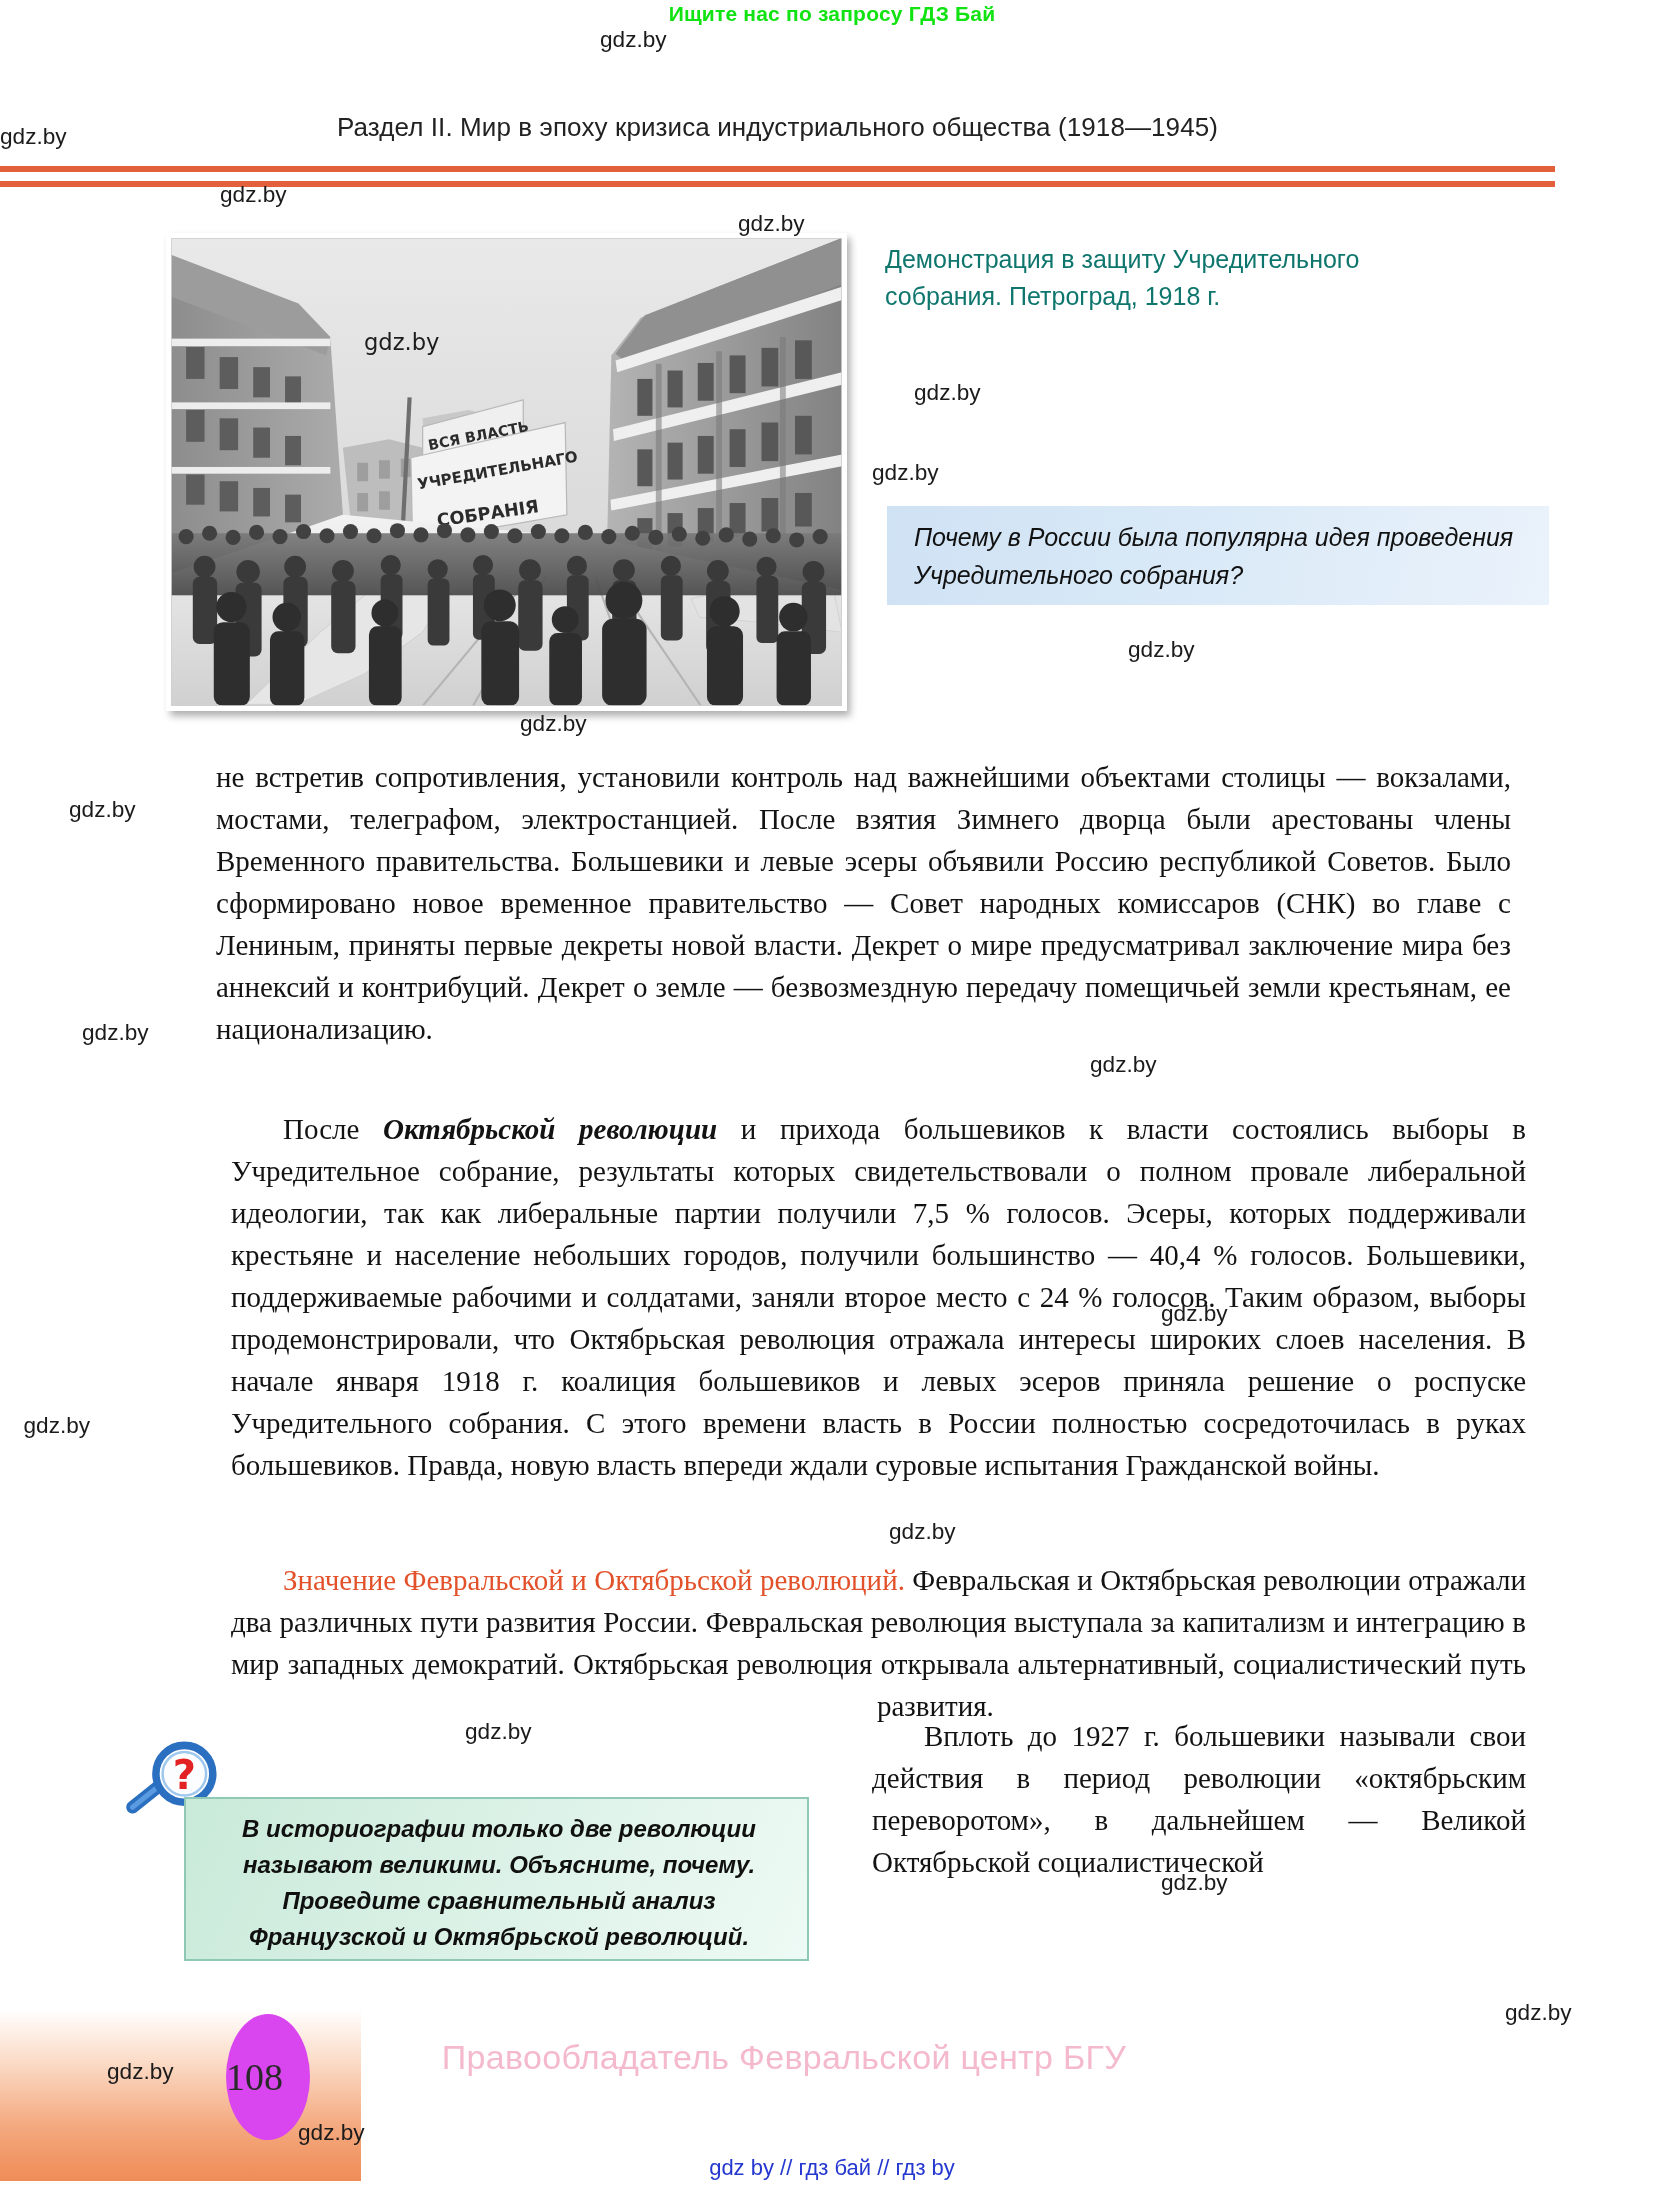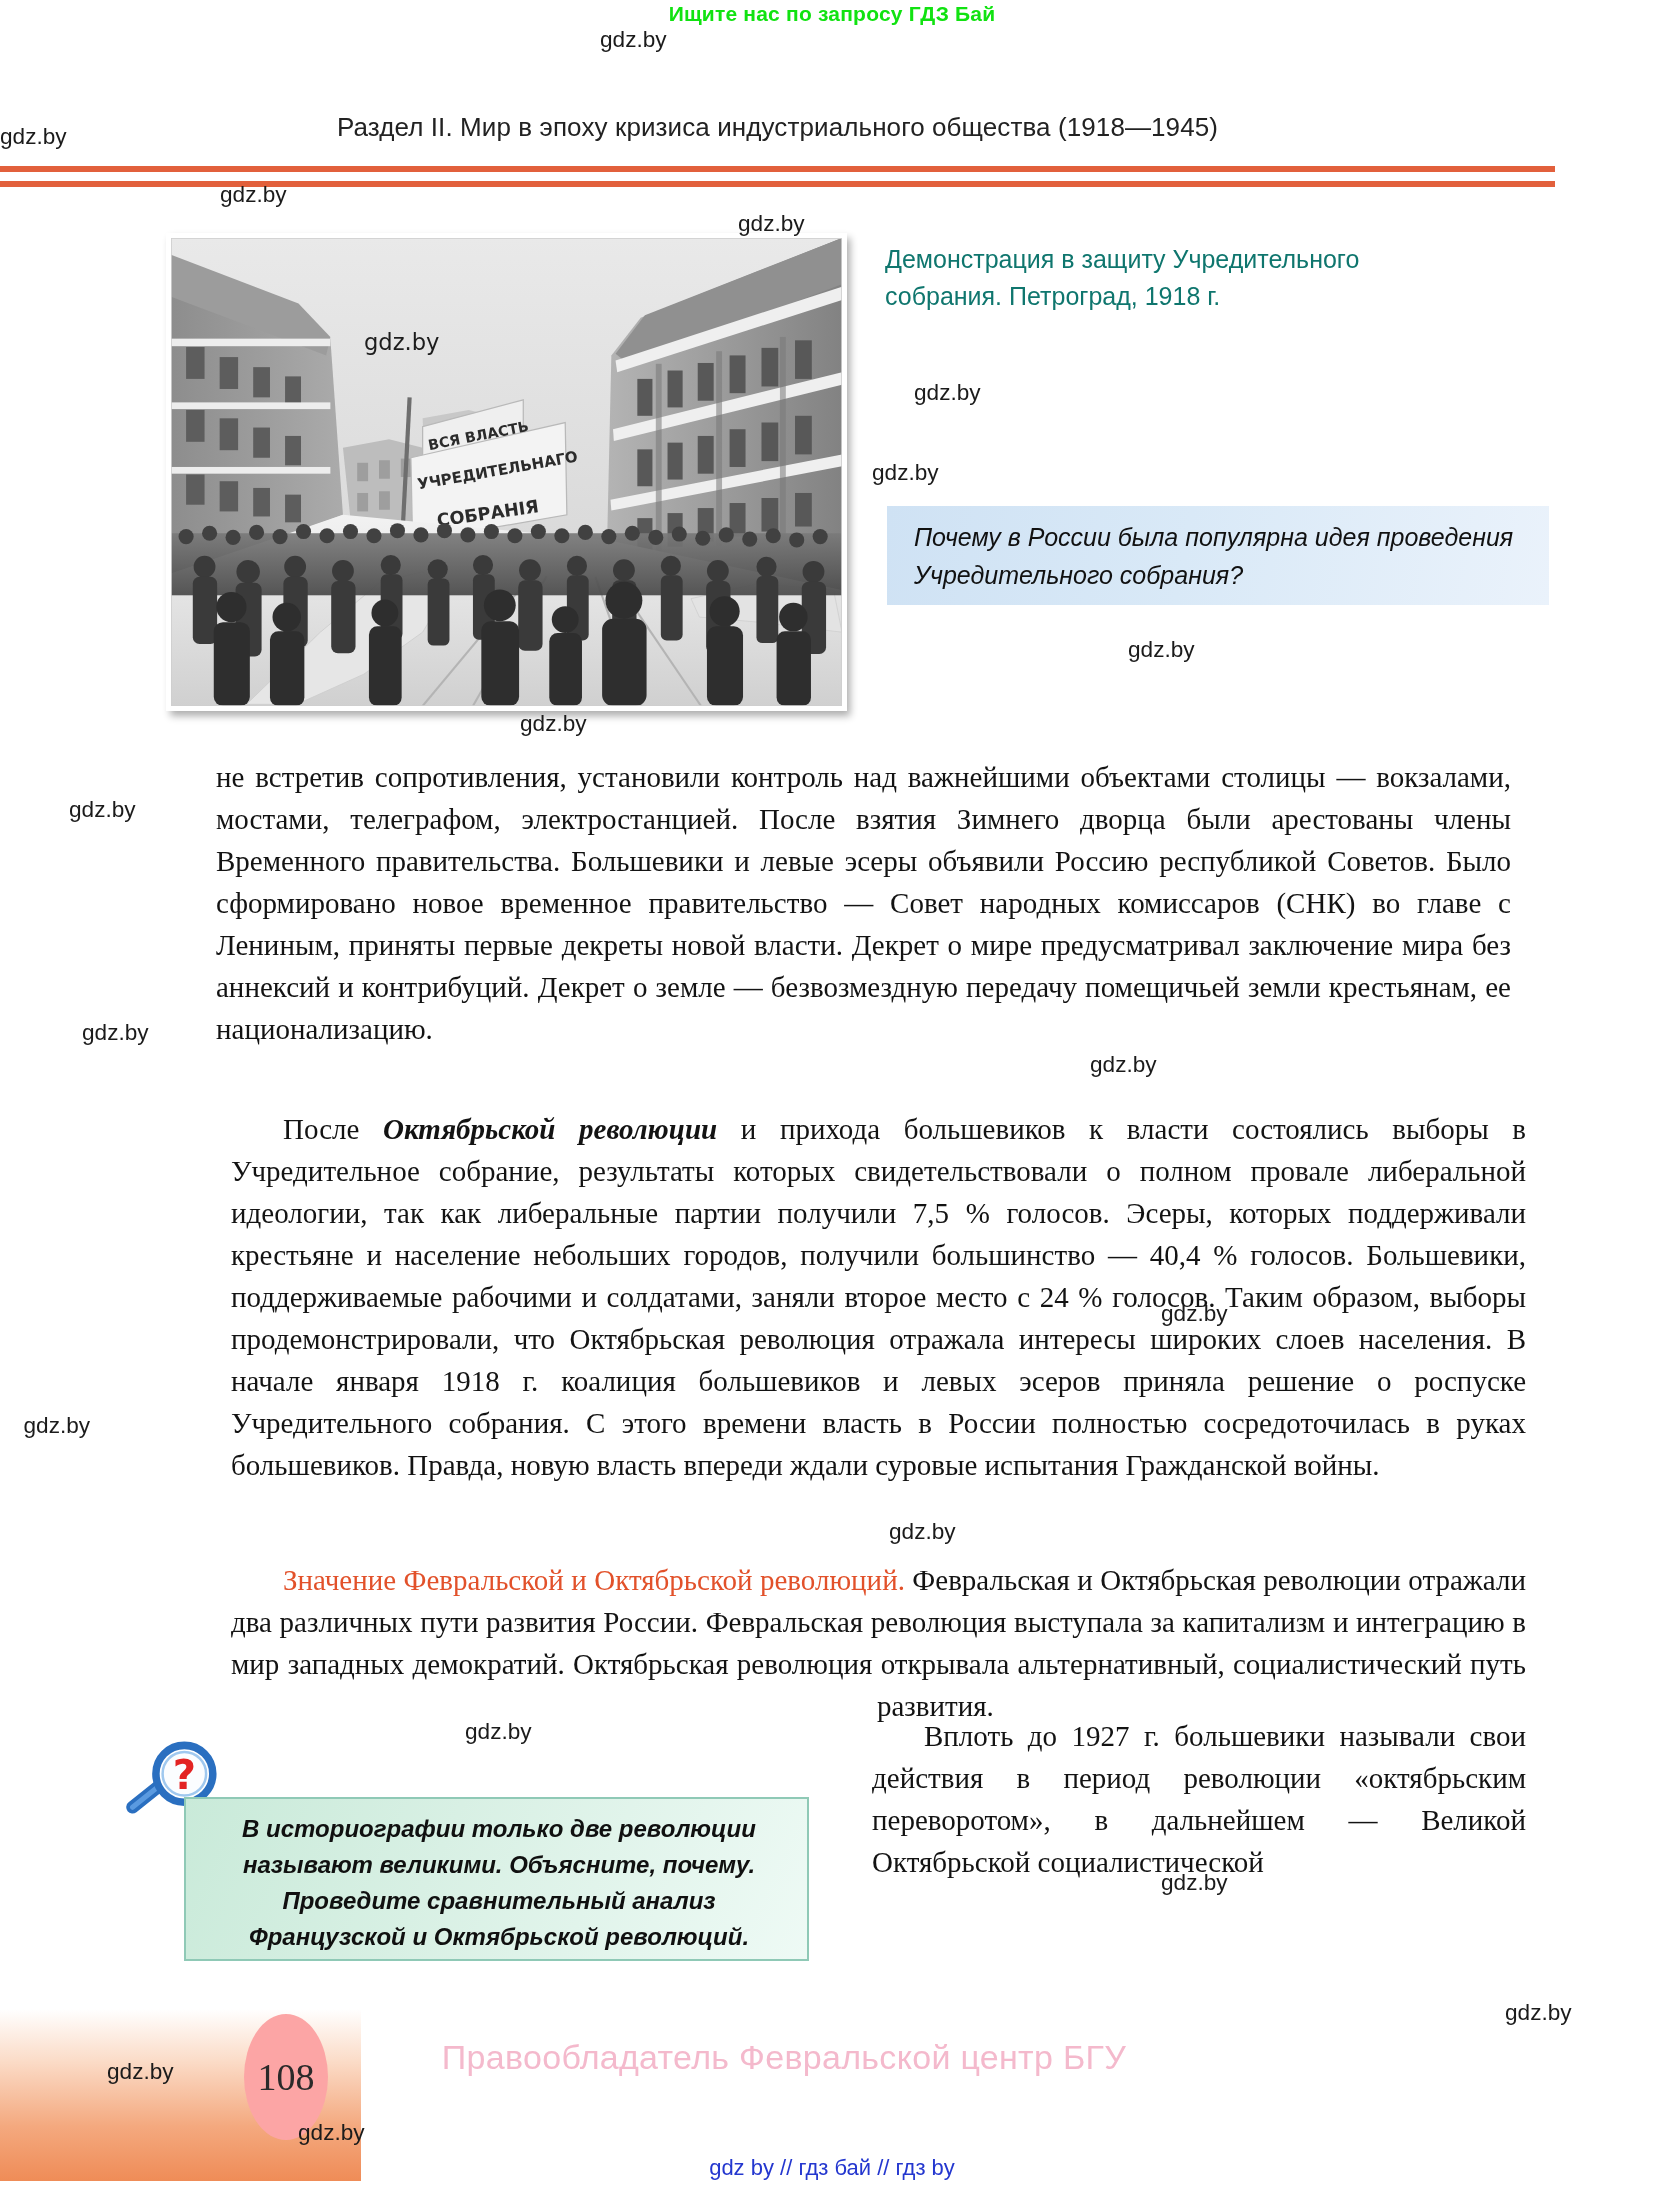--- a/index.html
+++ b/index.html
@@ -93,22 +93,22 @@
     font-style:italic;font-weight:600;font-size:24px;line-height:36px;color:#101010;text-align:center;
   }
   #magnifier-icon{top:1737px;left:124px;width:109px;height:92px;}
 
   
   #footer-block{
     top:2009px;left:0;width:361px;height:172px;
     background:linear-gradient(180deg,#ffffff 0%,#fbdcc8 30%,#f4a97f 68%,#ef8c57 100%);
   }
   #page-number-oval{
-    top:2014px;left:244px;width:84px;height:126px;border-radius:50%;
-    background:#fca5a5;display:flex;align-items:center;justify-content:center;
+    top:2014px;left:226px;width:84px;height:126px;border-radius:50%;
+    background:#d946ef;display:flex;align-items:center;
   }
   #page-number-oval span{
     font-family:"Liberation Serif", serif;font-size:38px;color:#2a2a2a;
   }
   #copyright-line{
     top:2038px;left:0;width:1568px;text-align:center;
     font-family:"Liberation Sans", sans-serif;
     font-size:34px;color:#f4b9cc;letter-spacing:0.3px;
   }
   #footer-links{

